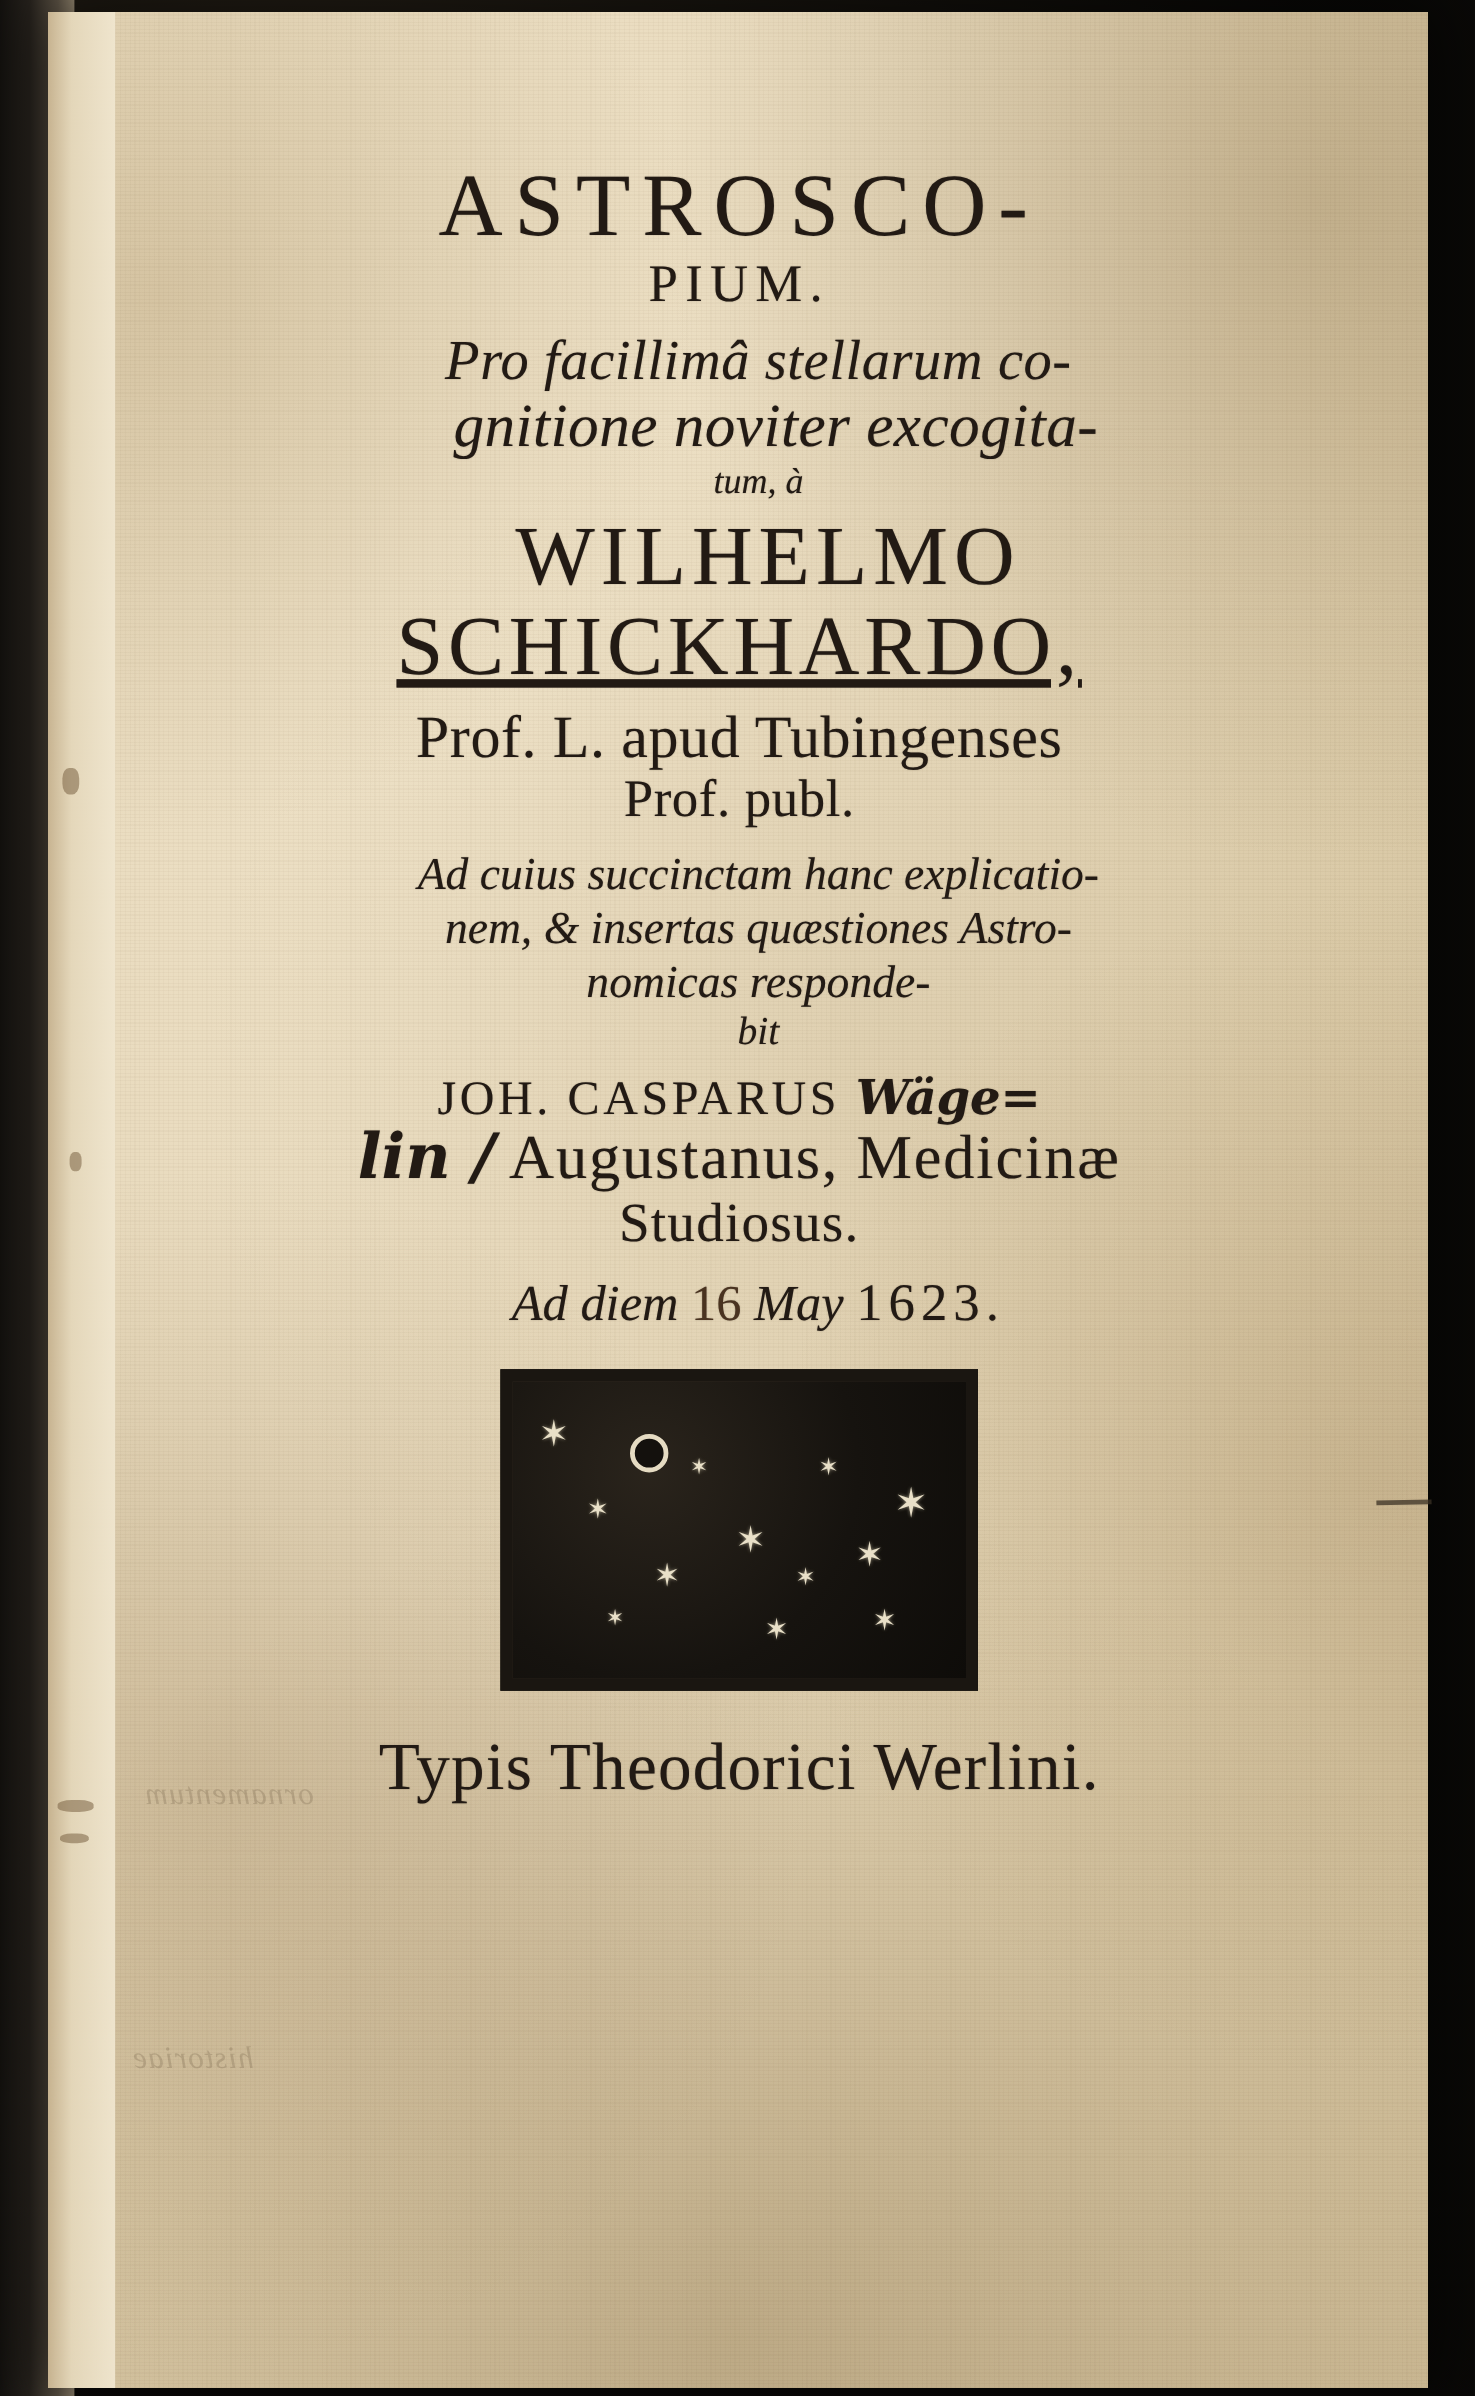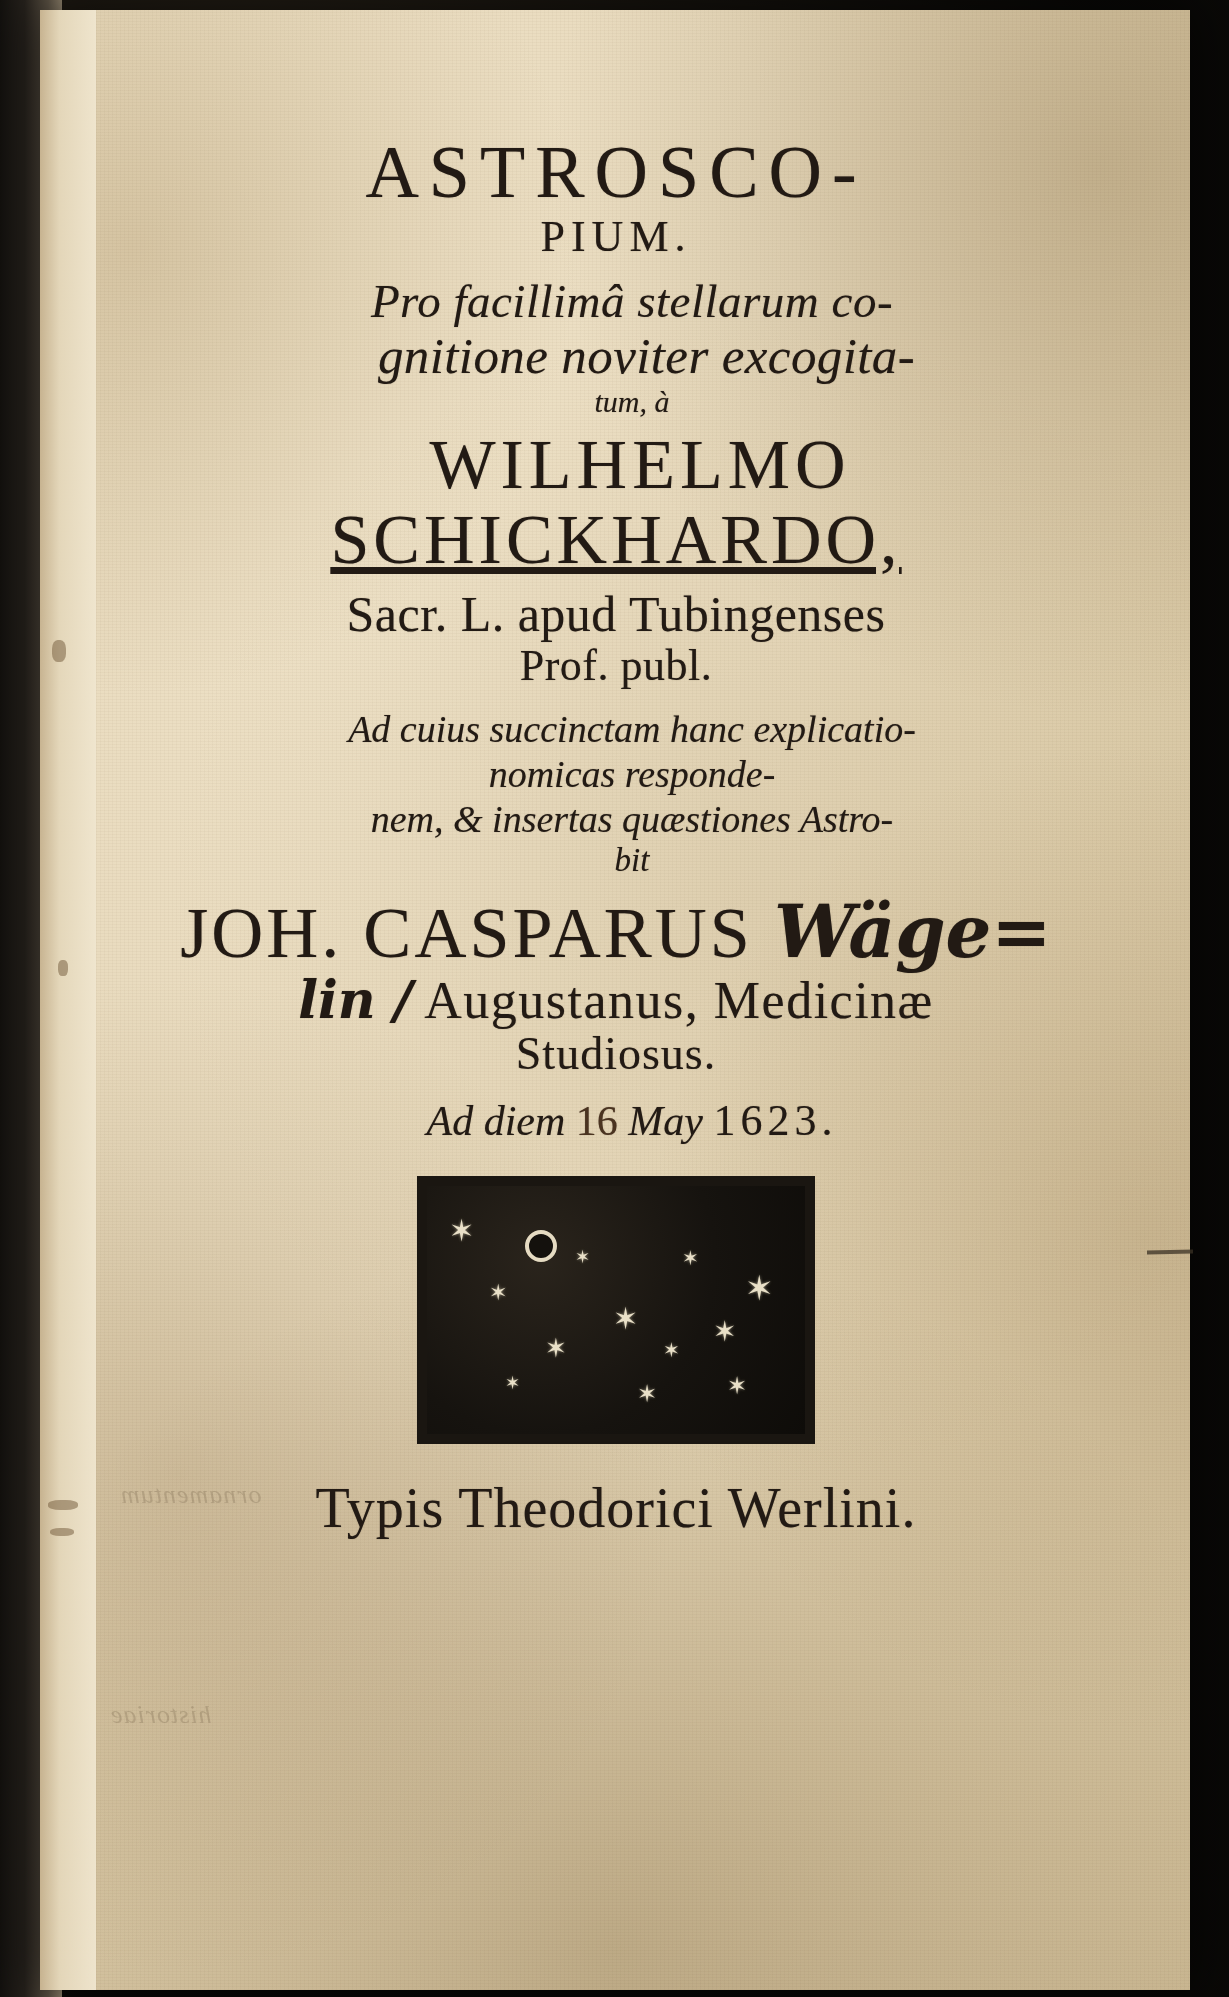--- a/index.html
+++ b/index.html
@@ -167,21 +167,21 @@
     line-height: 1.1;
   }
 
   .italic-block {
     margin-top: 16px;
   }
   .italic-block .ln { font-size: 38px; line-height: 1.18; }
   .italic-block .ln.small { font-size: 33px; }
 
   .respondent {
-    font-size: 72px;
+    font-size: 40px;
     letter-spacing: 3px;
     line-height: 1.06;
     margin-top: 14px;
   }
   .respondent2 {
     font-size: 52px;
     letter-spacing: 1.5px;
     line-height: 1.08;
   }
   .respondent3 {
@@ -299,27 +299,27 @@
     <span class="ln title-main">ASTROSCO-</span>
     <span class="ln title-main2">PIUM.</span>
 
     <span class="ln ital italic-lg">Pro facillimâ stellarum co-</span>
     <span class="ln ital italic-md">gnitione noviter excogita-</span>
     <span class="ln ital italic-sm">tum, à</span>
 
     <span class="ln author-xl">WILHELMO</span>
     <span class="ln author-lg">SCHICKHARDO,</span>
 
-    <span class="ln roman-md">Sacr. L. apud Tubingenses</span>
+    <span class="ln roman-md">Prof. L. apud Tubingenses</span>
     <span class="ln roman-sm">Prof. publ.</span>
 
     <div class="italic-block">
       <span class="ln ital">Ad cuius succinctam hanc explicatio-</span>
+      <span class="ln ital">nem, &amp; insertas quæstiones Astro-</span>
       <span class="ln ital">nomicas responde-</span>
-      <span class="ln ital">nem, &amp; insertas quæstiones Astro-</span>
       <span class="ln ital small">bit</span>
     </div>
 
     <span class="ln respondent">
       <span>JOH. CASPARUS</span>
       <span class="fraktur">Wäge=</span>
     </span>
     <span class="ln respondent2">
       <span class="fraktur">lin /</span>
       <span>Augustanus, Medicinæ</span>

